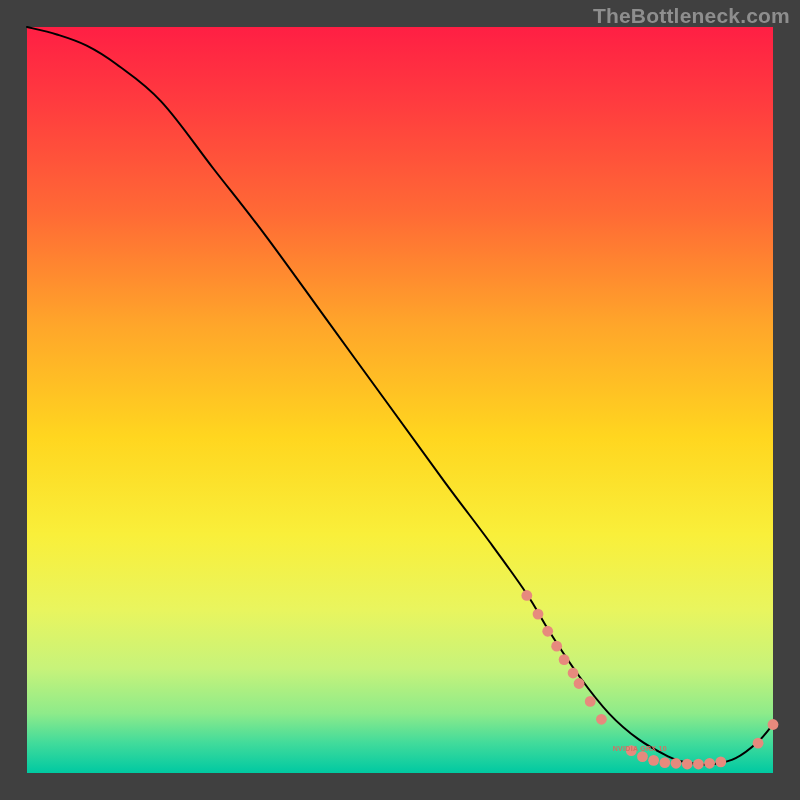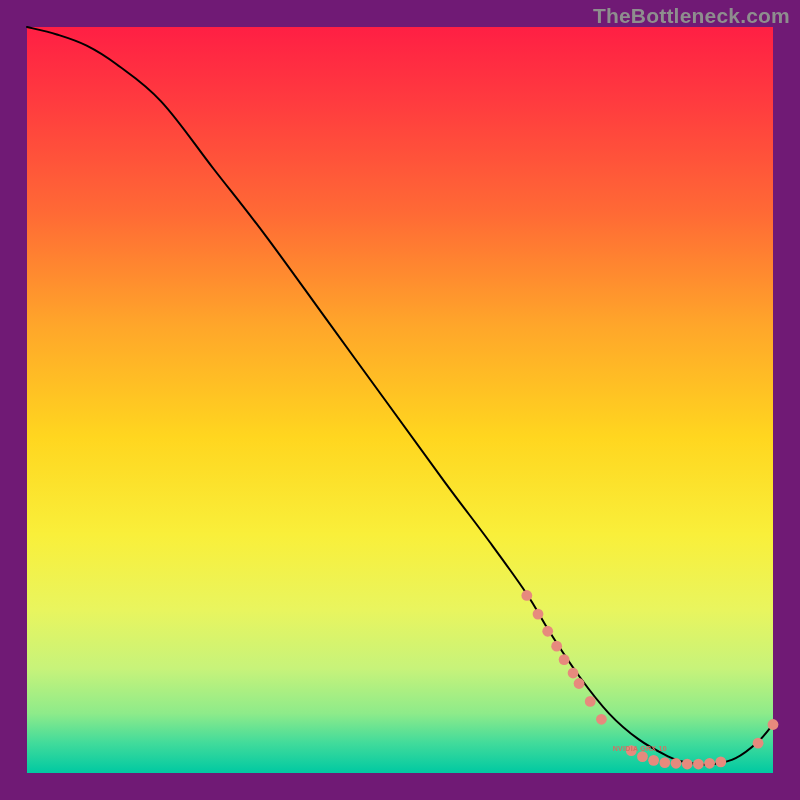--- a/index.html
+++ b/index.html
@@ -7,21 +7,21 @@
     padding: 0;
     width: 800px;
     height: 800px;
     background: #000;
     overflow: hidden;
   }
   .stage {
     position: relative;
     width: 800px;
     height: 800px;
-    background: #701a75;
+    background: #404040;
   }
   .plot {
     position: absolute;
     left: 27px;
     top: 27px;
     width: 746px;
     height: 746px;
     background: linear-gradient(to bottom,
       #ff1f44 0%,
       #ff3b3f 10%,

